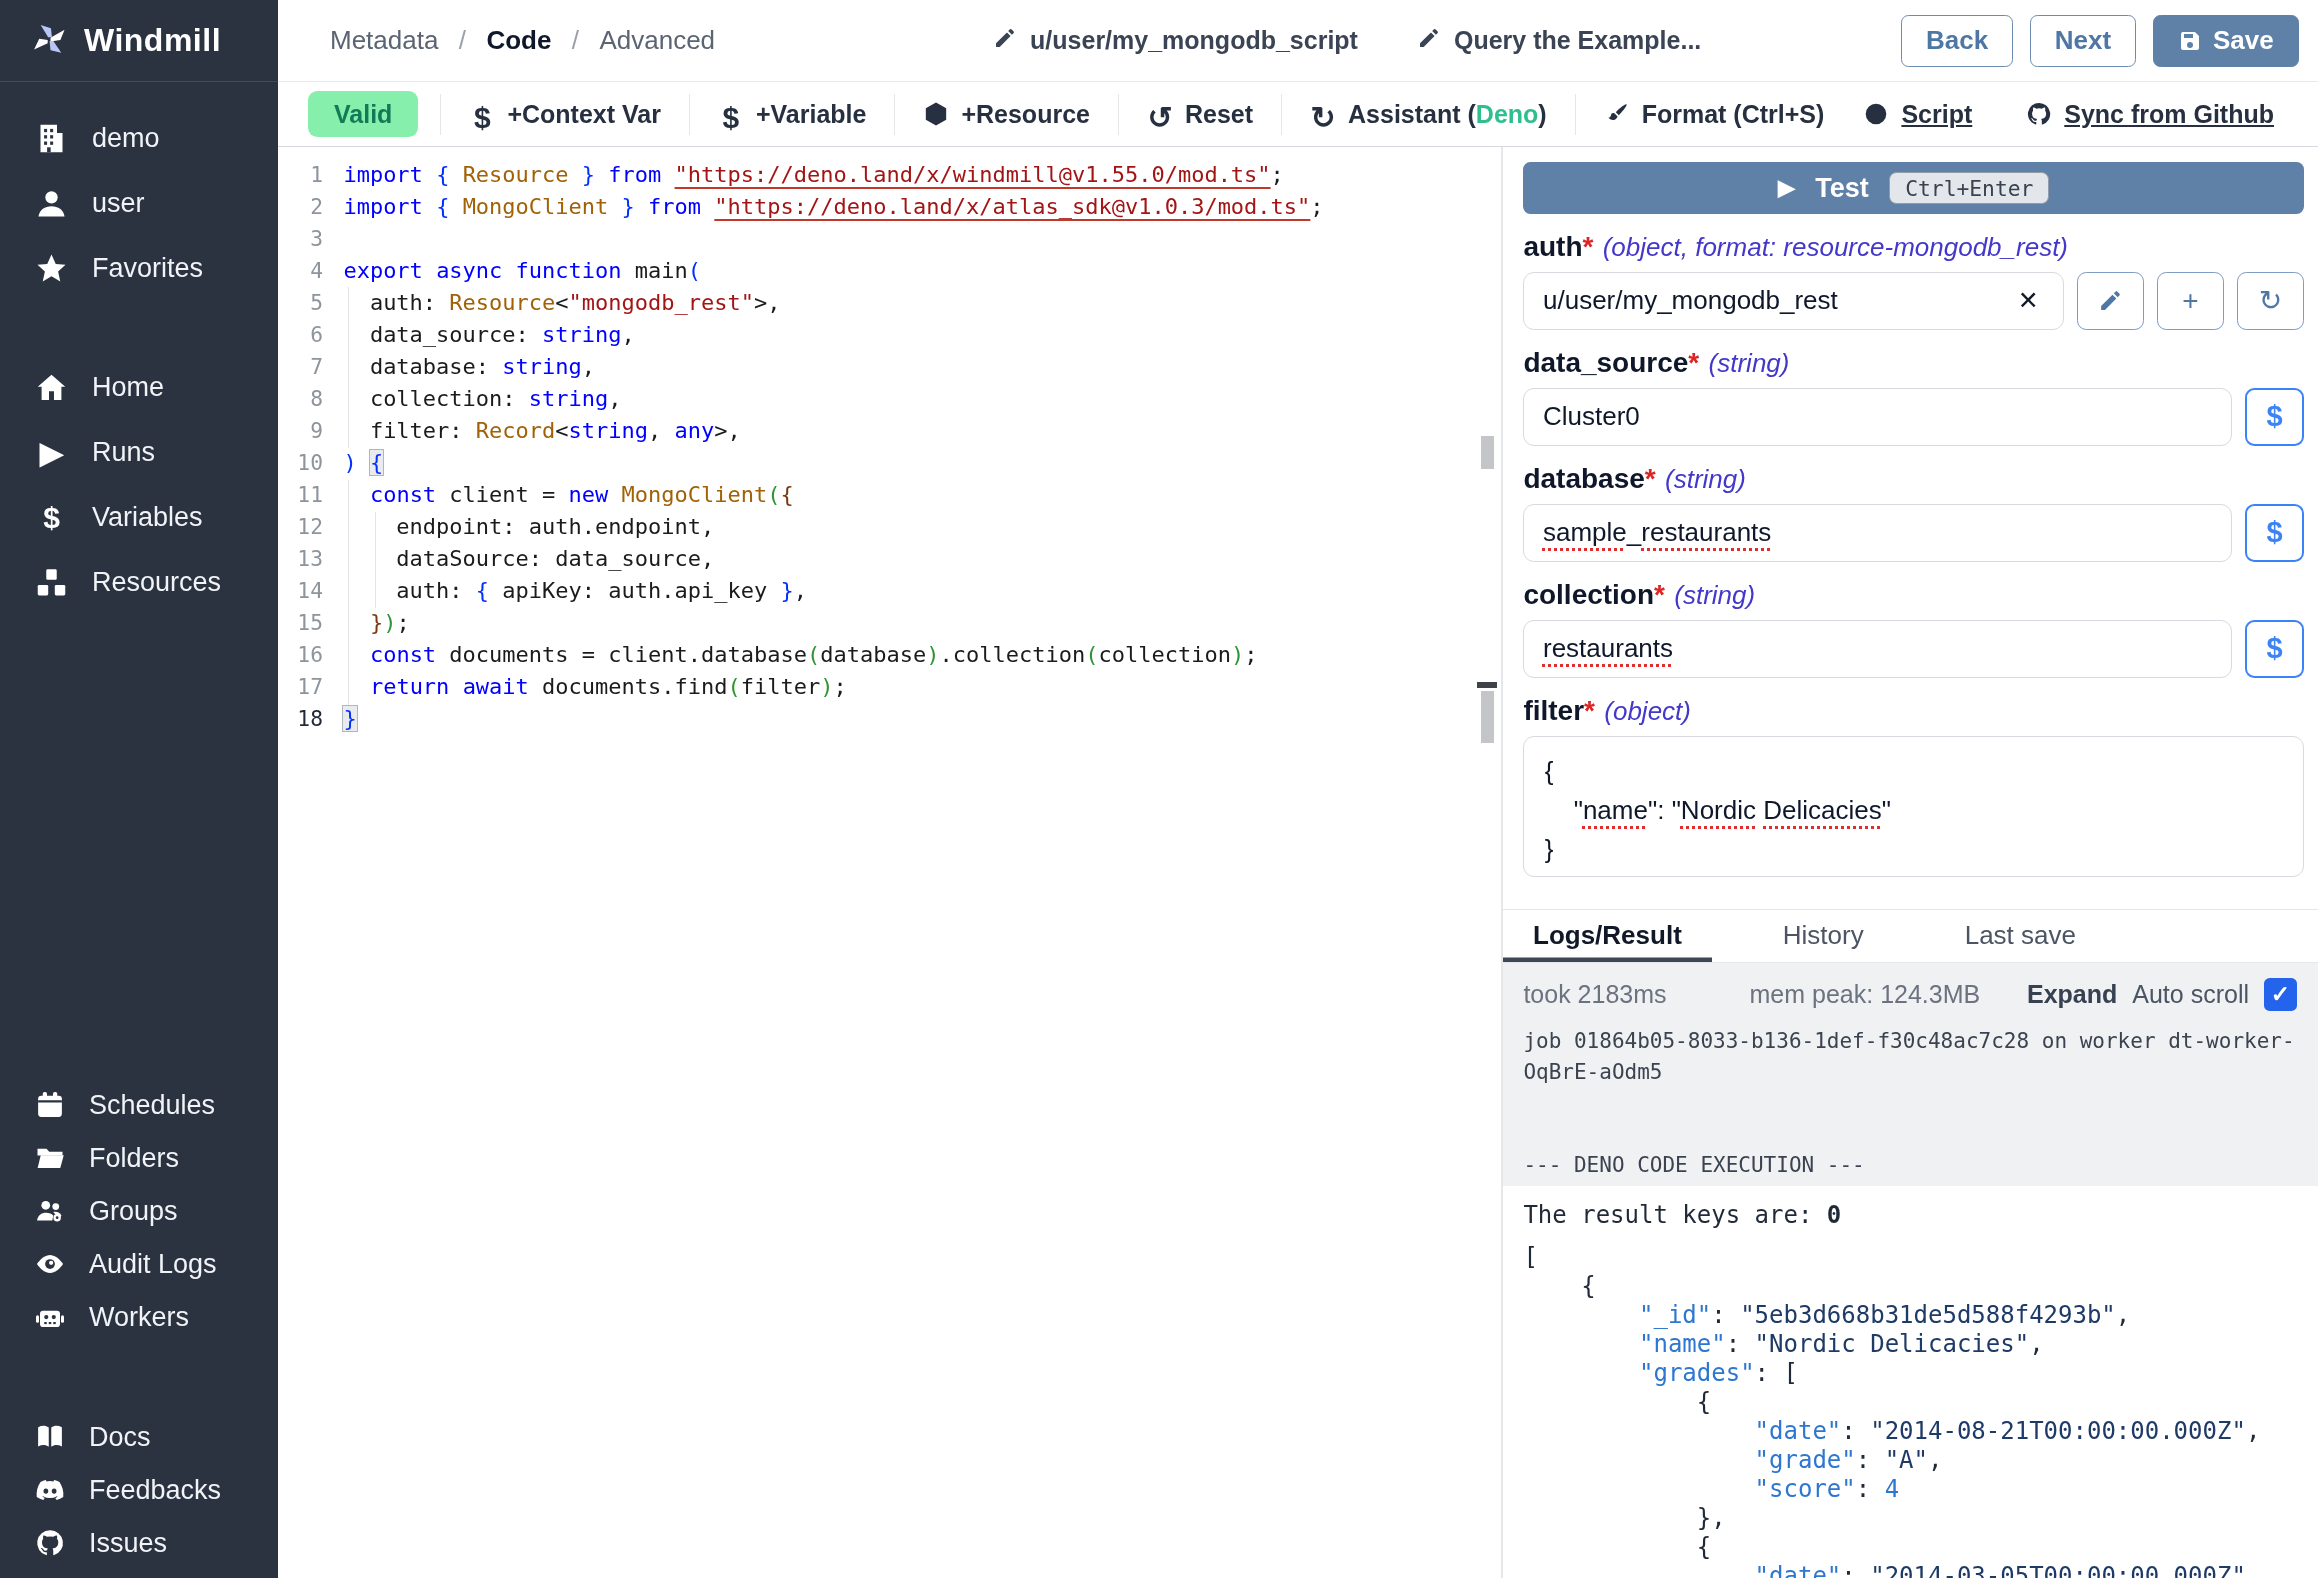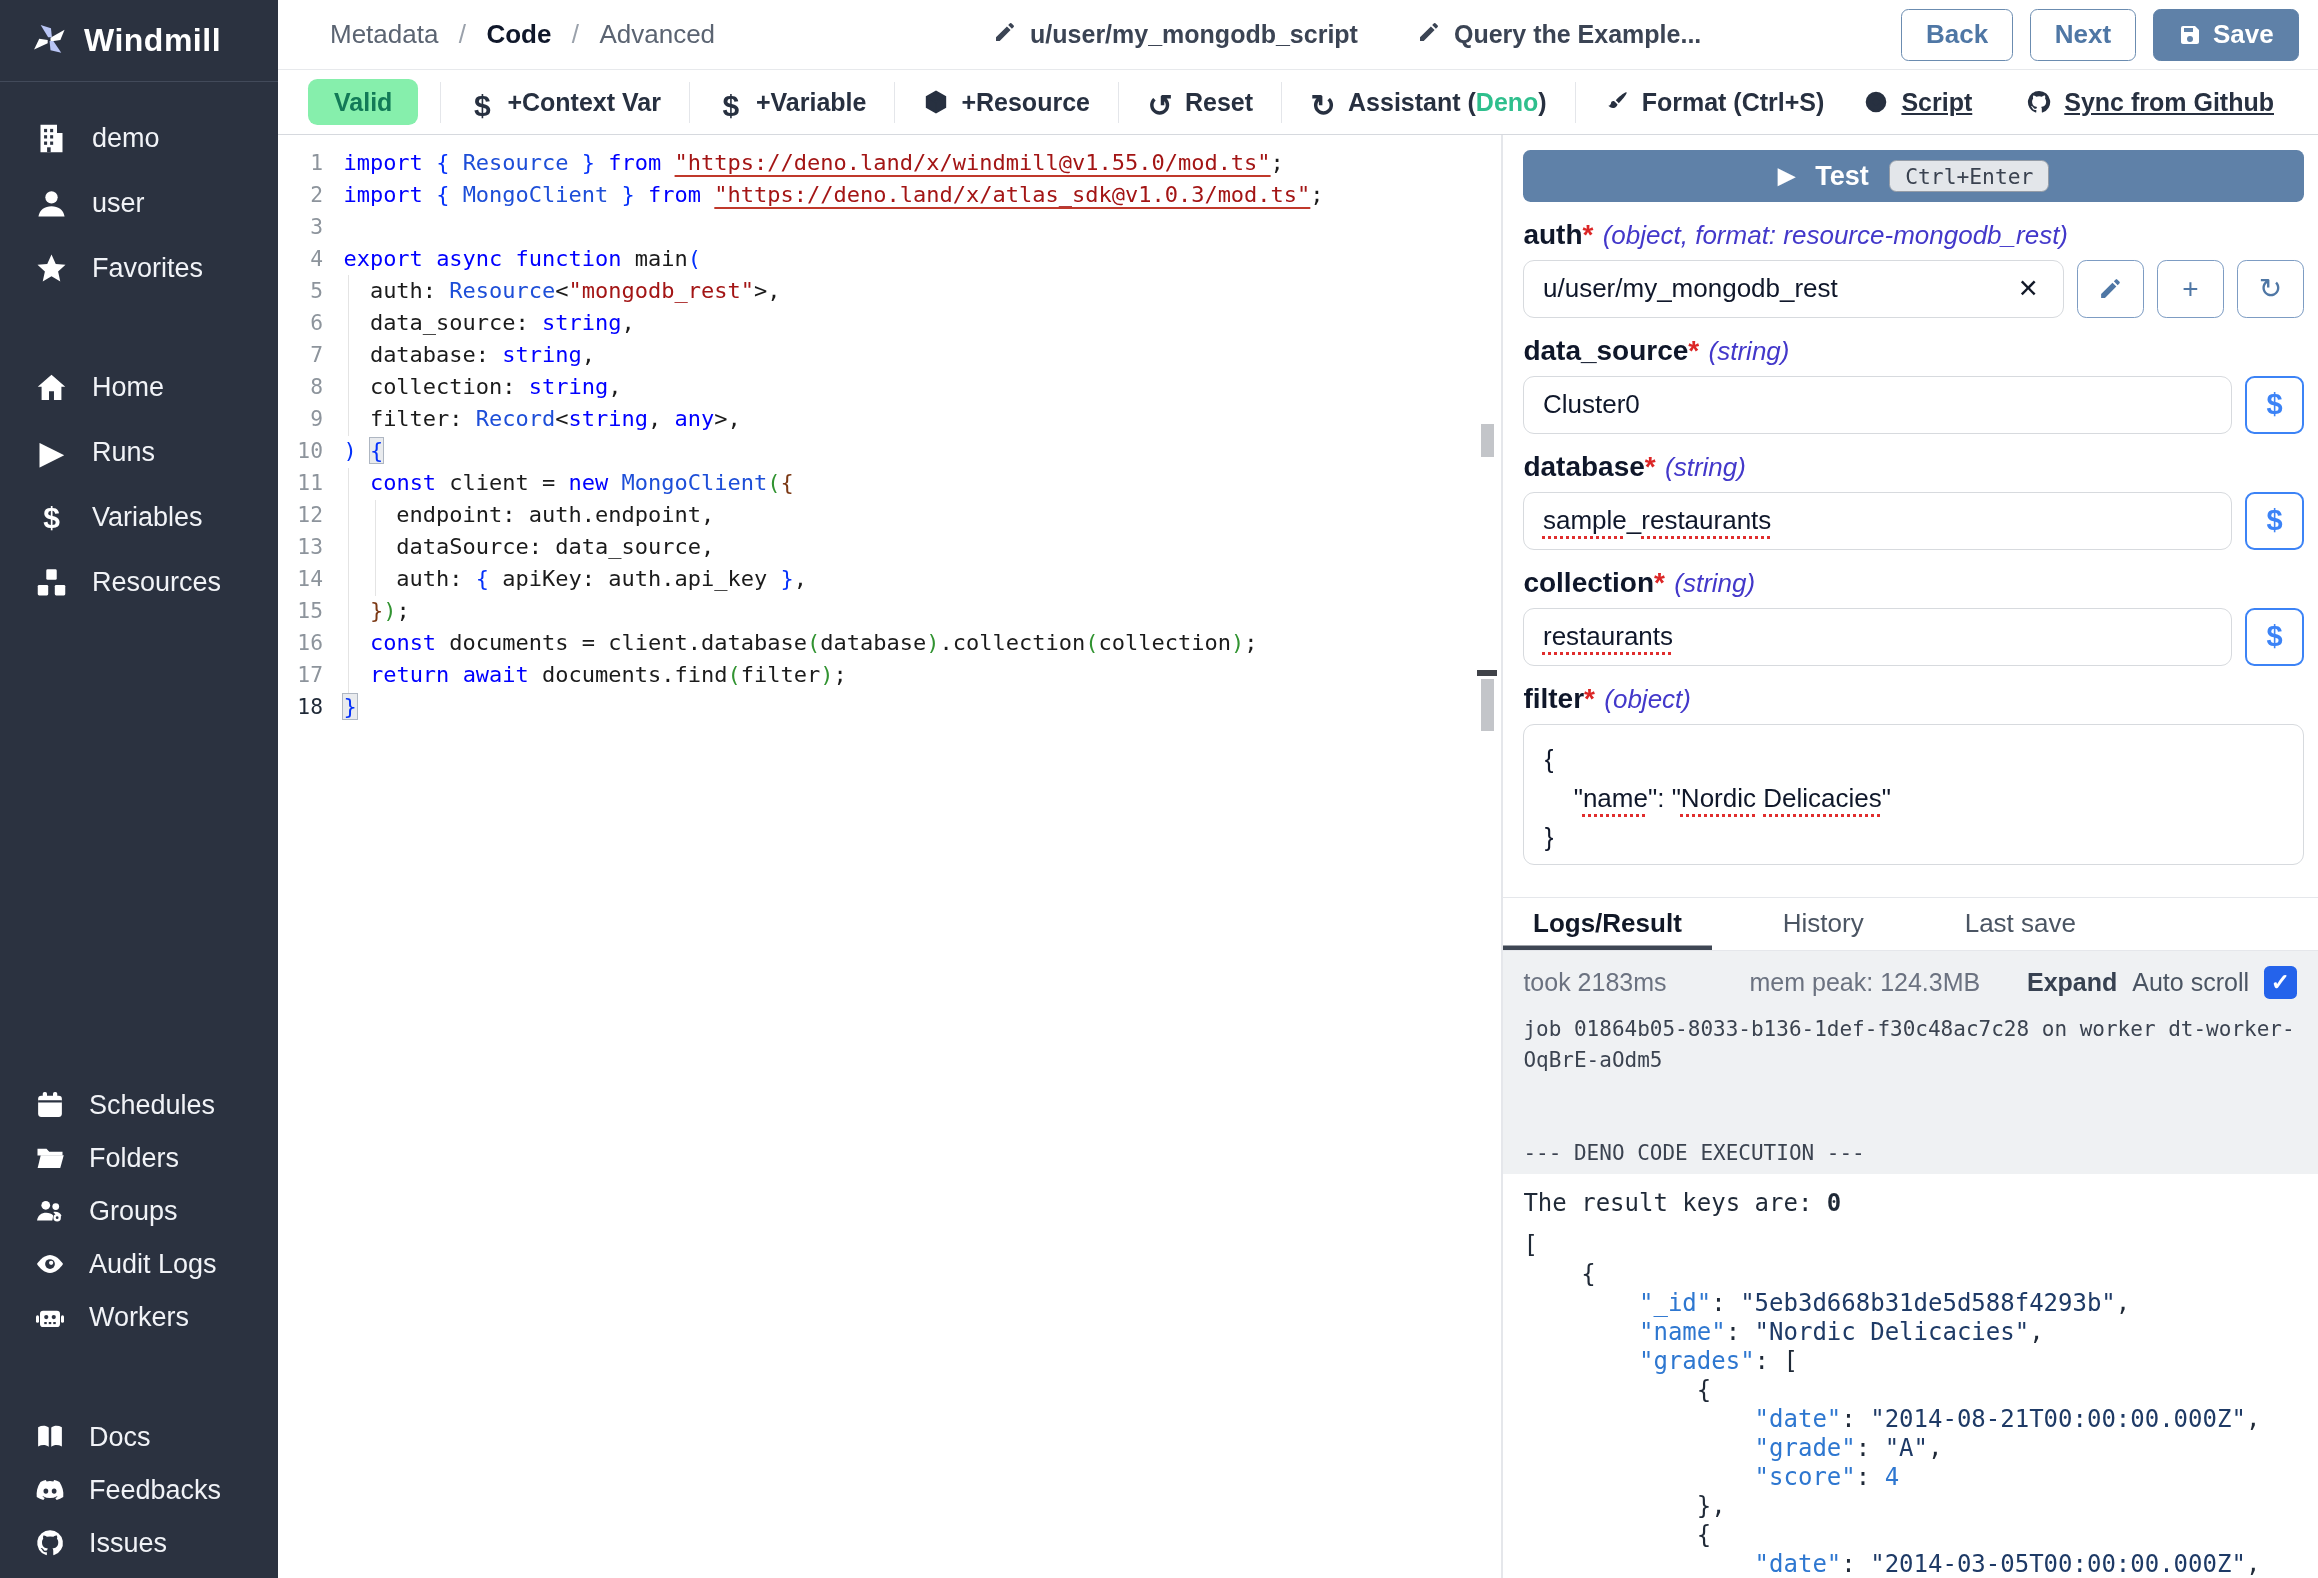--- a/index.html
+++ b/index.html
@@ -23,21 +23,21 @@
   .s-item { display:flex; align-items:center; gap:24px; padding:16px 9.3px 16px 35px;
     font-size:27px; font-weight:500; cursor:pointer; }
   .s-group.admin .s-item, .s-group.footer .s-item { padding:11px 9.3px 11px 35px; }
   .s-icon { width:33px; height:33px; flex-shrink:0; color:#fff; }
   .s-group.admin .s-icon, .s-group.footer .s-icon { width:30px; height:30px; }
   .s-icon svg { width:100%; height:100%; fill:currentColor; }
   .s-icon.glyph { font-size:30px; font-weight:700; text-align:center; line-height:33px; }
 
   
   .main { flex:1; display:flex; flex-direction:column; min-width:0; background:#fff; }
-  .top-header { height:70px; flex-shrink:0; display:flex; align-items:center;
+  .top-header { height:82px; flex-shrink:0; display:flex; align-items:center;
     padding:0 20.4px 0 52px; border-bottom:0.9px solid #e7e9ec; }
   .crumbs { display:flex; align-items:center; gap:20.4px; font-size:26px; color:#5b6472; }
   .crumb { cursor:pointer; font-weight:500; }
   .crumb.active { color:#0f172a; font-weight:700; }
   .crumb-sep { color:#9aa1ab; font-weight:400; }
   .edit-chips { display:flex; align-items:center; gap:59px; margin-left:278px; }
   .edit-chip { display:flex; align-items:flex-start; gap:13px; font-size:25px;
     font-weight:600; color:#3b4454; cursor:pointer; }
   .edit-chip .s-icon { width:24px; height:24px; color:#3b4454; }
   .hdr-btns { margin-left:auto; display:flex; gap:16.7px; align-items:center; }
@@ -64,21 +64,21 @@
   .content { flex:1; display:flex; min-height:0; }
 
   
   .editor { flex:1; position:relative; padding-top:11px; overflow:hidden; background:#fff; }
   .cline { display:flex; height:32px; align-items:center; }
   .ln { width:45px; flex-shrink:0; text-align:right; color:#8d949c;
     font-family:"DejaVu Sans Mono", monospace; font-size:21.3px; }
   .ln.active { color:#1f2937; }
   .lcode { margin-left:20.4px; font-family:"DejaVu Sans Mono", monospace; font-size:22px;
     white-space:pre; color:#1b1b1b; }
-  .tk-k { color:#0000ff; } .tk-t { color:#1d4ed8; } .tk-s { color:#a31515; }
+  .tk-k { color:#0000ff; } .tk-t { color:#a16207; } .tk-s { color:#a31515; }
   .tk-l { color:#a31515; text-decoration:underline; text-decoration-color:#c0392b; text-underline-offset:4.6px; }
   .tk-1 { color:#0431fa; } .tk-2 { color:#319331; } .tk-3 { color:#7b3814; }
   .tk-m { color:#0431fa; background:#e9ebee; outline:1.4px solid #aeb6c2; }
   .guide { position:absolute; width:0.9px; background:#e4e4e4; }
   .esb-thumb { position:absolute; right:7.4px; width:13px; background:#c3c5c9; }
   .esb-mark { position:absolute; right:3.7px; width:20.4px; height:5.6px; background:#3f4248; }
 
   .divider { width:1.9px; background:#e5e7eb; flex-shrink:0; }
 
   

